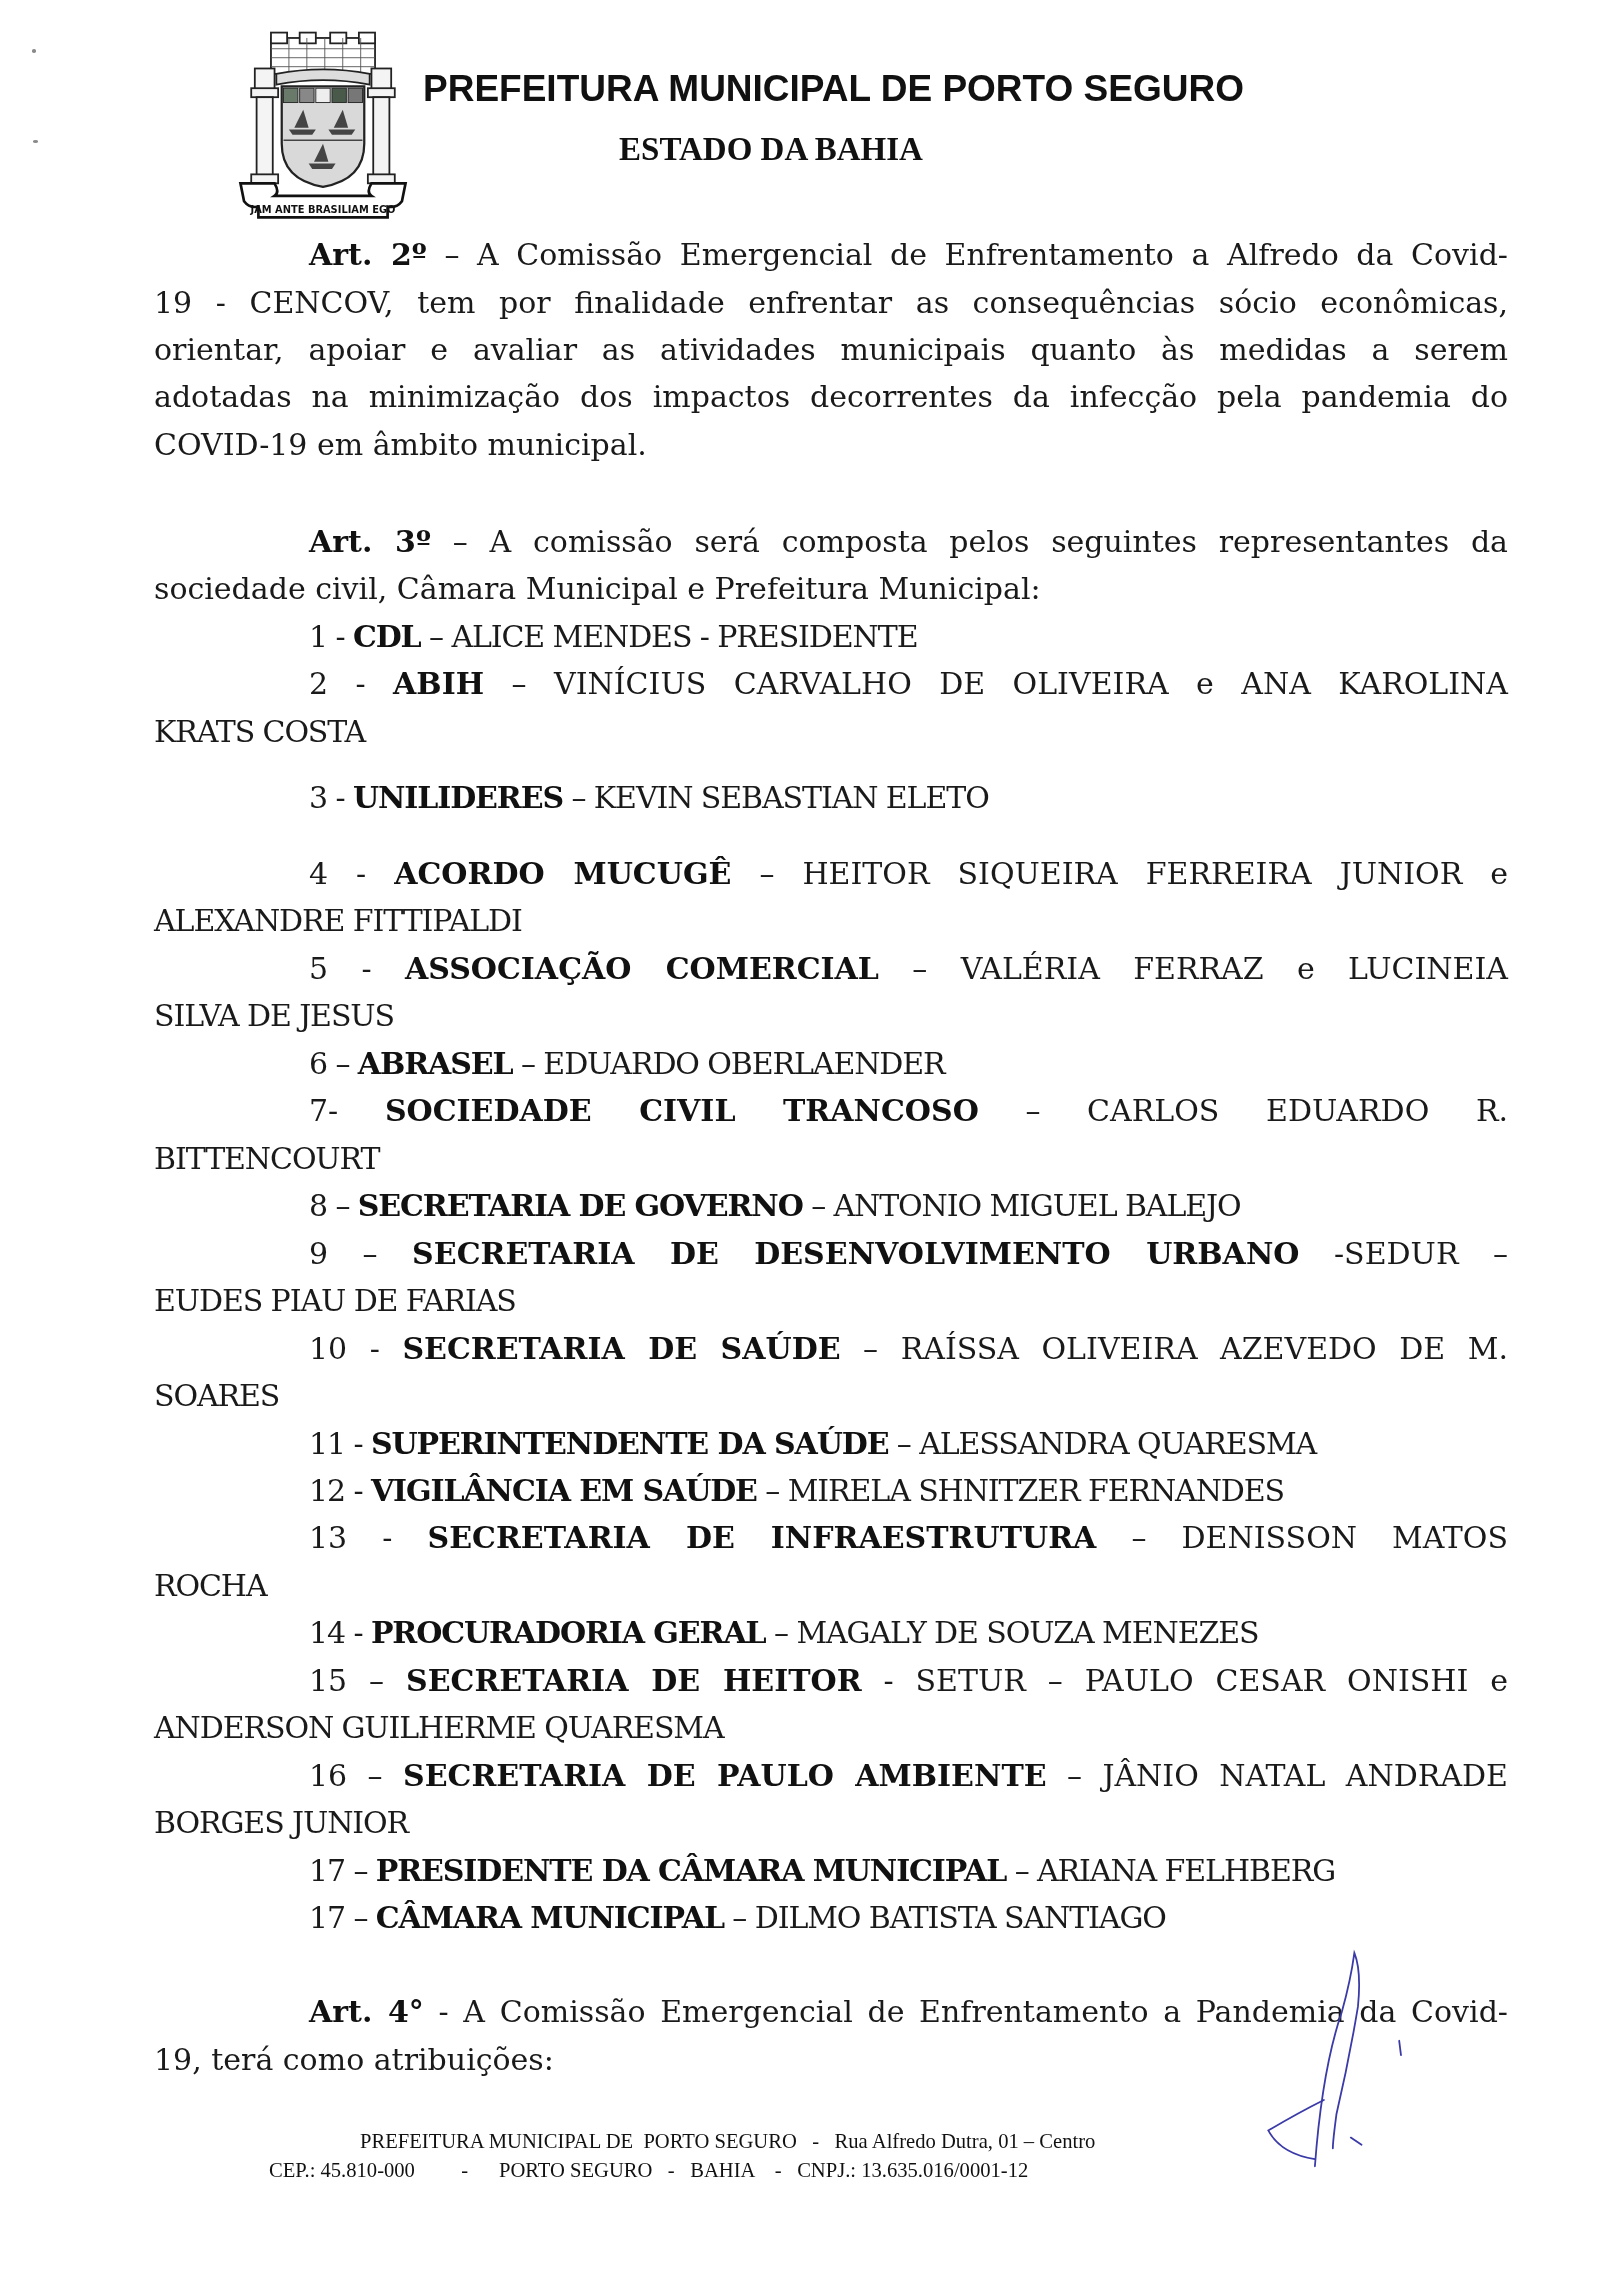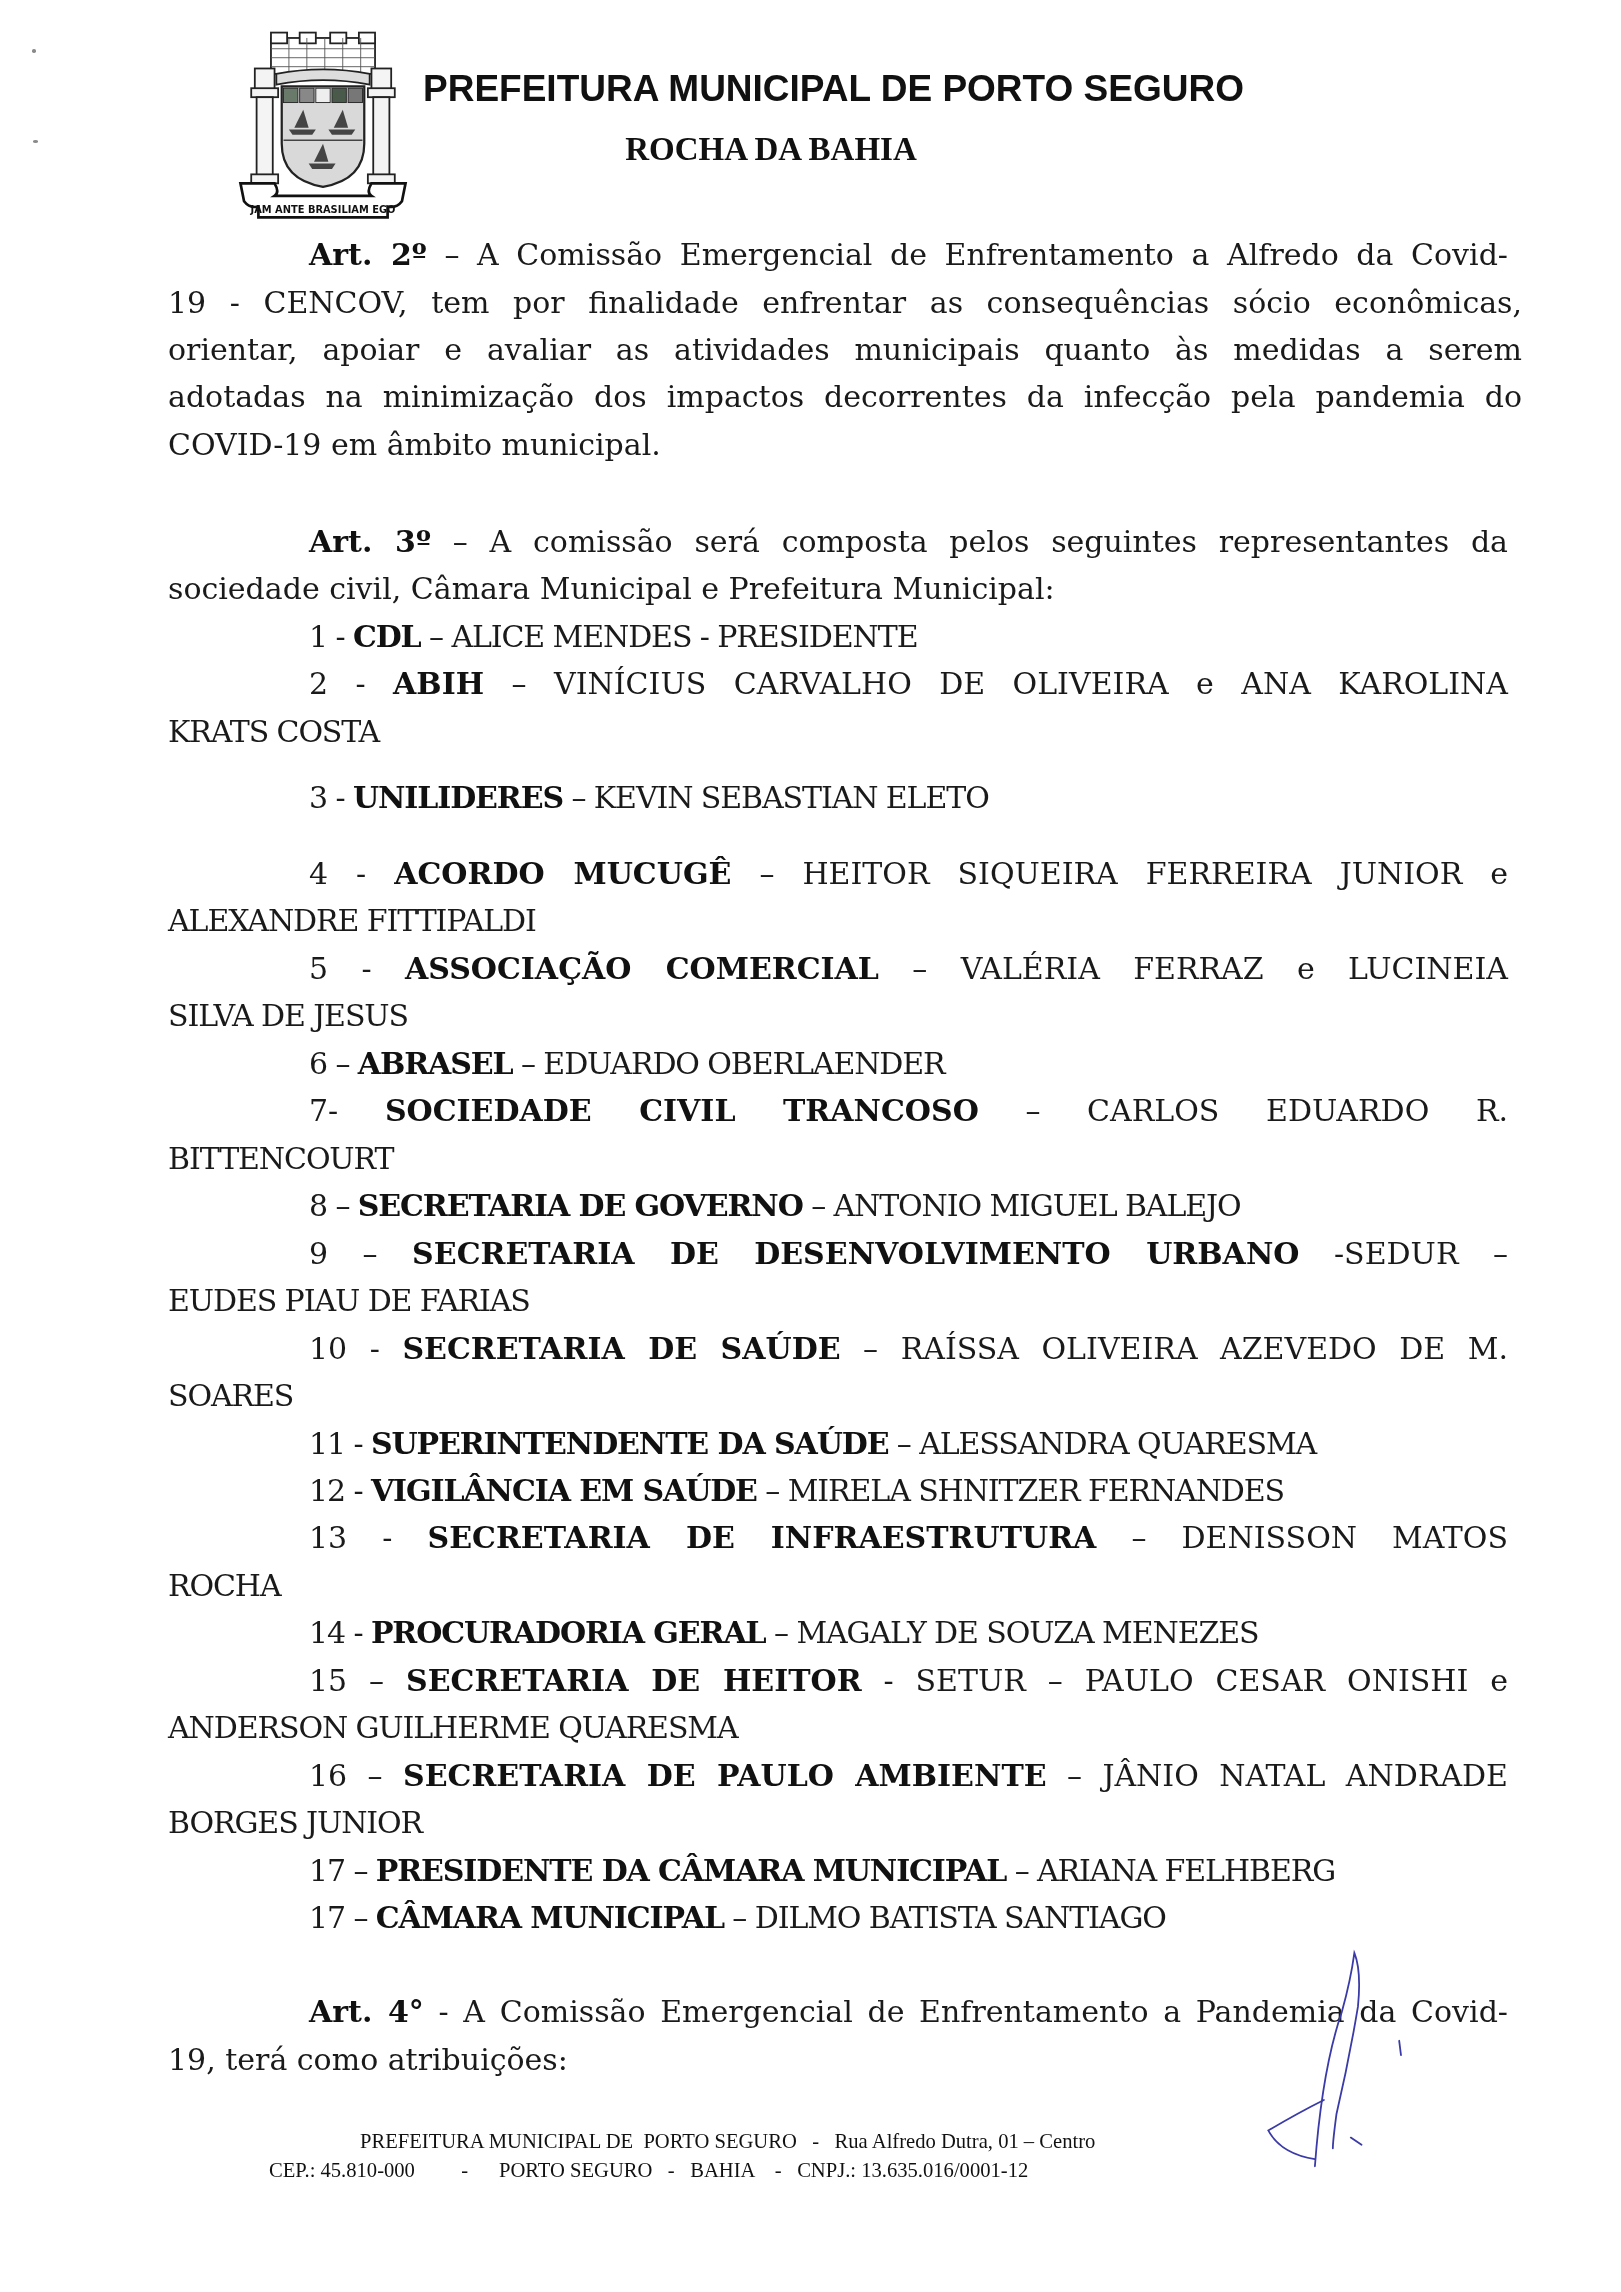--- a/index.html
+++ b/index.html
@@ -9,21 +9,21 @@
   .speck { position: absolute; background: #8a8a8a; border-radius: 50%; }
 
   .crest { position: absolute; left: 235px; top: 29px; width: 176px; height: 192px; }
 
   .hdr-title { position: absolute; left: 423px; top: 68px; width: 896px;
     font-family: "Liberation Sans", sans-serif; font-weight: bold; font-size: 37px;
     color: #111; letter-spacing: 0px; white-space: nowrap; }
   .hdr-sub { position: absolute; left: 645px; top: 131px; width: 466px; text-align: center;
     font-family: "Liberation Serif", serif; font-weight: bold; font-size: 33px; color: #111; white-space: nowrap; transform: translateX(-107px); }
 
-  .ln { position: absolute; left: 168px; width: 1354px; height: 47px;
+  .ln { position: absolute; left: 154px; width: 1354px; height: 47px;
     font-family: "DejaVu Serif", serif; font-size: 30px; color: #1a1a1a;
     line-height: 47px; white-space: nowrap; }
   .ln.ind { left: 309px; width: 1199px; }
   .ln.just { text-align: justify; text-align-last: justify; }
   .ln b { font-weight: bold; color: #111; }
   .tight { letter-spacing: -1.1px; }
 
   .footer { position: absolute; left: 269px; width: 1164px;
     font-family: "Liberation Serif", serif; font-size: 20.6px; color: #111; white-space: pre; }
 
@@ -85,21 +85,21 @@
       <path d="M88 148 l10 -20 l6 20 z"></path>
         <path d="M82 150 h30 l-4 6 h-22 z"></path>
     </g>
     <line x1="54" y1="124" x2="142" y2="124" stroke="#444" stroke-width="1.5"></line>
 
     <path d="M6 172 L44 172 Q50 182 44 186 L152 186 Q146 182 152 172 L190 172 L186 192 Q180 200 170 198 L170 210 L26 210 L26 198 Q16 200 10 192 Z" fill="#fff" stroke="#111" stroke-width="3"></path>
     <text x="98" y="205" text-anchor="middle" font-family="DejaVu Sans, sans-serif" font-size="11" font-weight="bold" fill="#111">JAM ANTE BRASILIAM EGO</text>
   </svg>
 
   <div class="hdr-title">PREFEITURA MUNICIPAL DE PORTO SEGURO</div>
-  <div class="hdr-sub">ROCHA DA BAHIA</div>
+  <div class="hdr-sub">ESTADO DA BAHIA</div>
 
   <div>
     <div class="ln ind just" style="top:231px;"><b>Art. 2º</b><span> – A Comissão Emergencial de Enfrentamento a Alfredo da Covid-</span></div>
     <div class="ln just" style="top:279px;">19 - CENCOV, tem por finalidade enfrentar as consequências sócio econômicas,</div>
     <div class="ln just" style="top:326px;">orientar, apoiar e avaliar as atividades municipais quanto às medidas a serem</div>
     <div class="ln just" style="top:373px;">adotadas na minimização dos impactos decorrentes da infecção pela pandemia do</div>
     <div class="ln" style="top:421px;">COVID-19 em âmbito municipal.</div>
   </div>
 
   <div>

